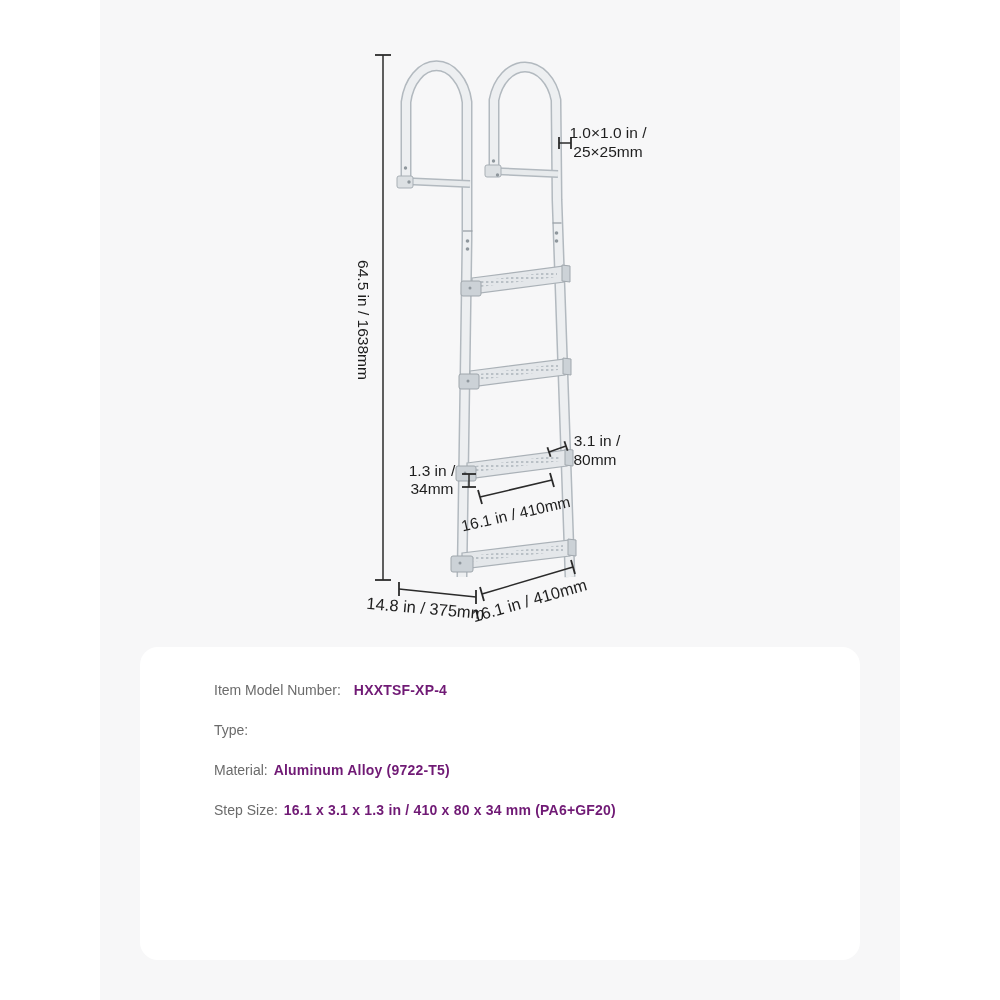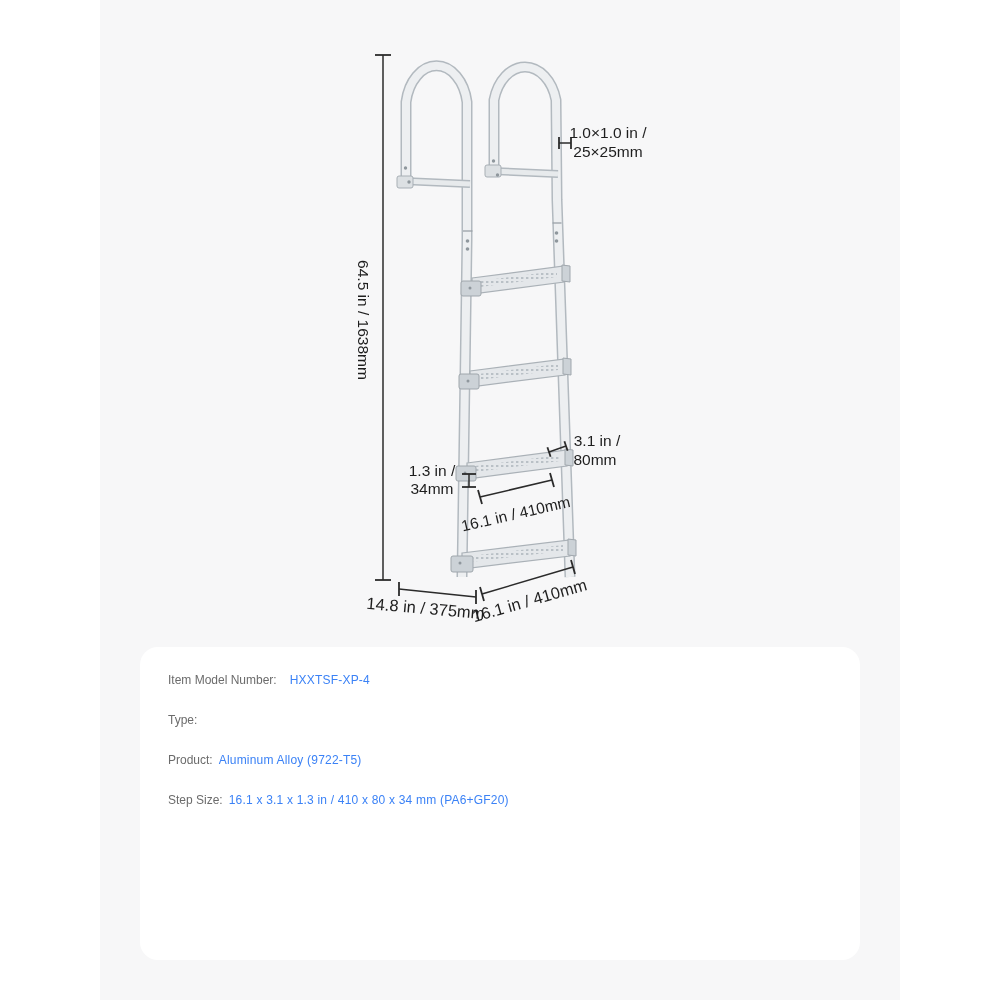--- a/index.html
+++ b/index.html
@@ -22,23 +22,23 @@
 
   
   .dim-line{stroke:#2b2b2b;stroke-width:1.5;fill:none;}
   .dim-tick{stroke:#2b2b2b;stroke-width:1.8;fill:none;}
   .dim-text{font-family:"Liberation Sans",sans-serif;font-size:15.5px;fill:#1e1e1e;}
   .dim-text-lg{font-family:"Liberation Sans",sans-serif;font-size:16.5px;fill:#1e1e1e;}
 
   
   .card{position:absolute;left:40px;top:647px;width:720px;height:313px;background:#ffffff;
         border-radius:18px;box-sizing:border-box;padding:23px 0 0 28px;}
-  .spec-row{height:40px;display:flex;font-size:12px;line-height:20px;}
+  .spec-row{height:40px;display:flex;align-items:center;font-size:14px;line-height:20px;margin-left:46px;}
   .spec-label{color:#6b6b6b;white-space:pre;}
-  .spec-value{color:#3b82f6;font-weight:normal;margin-left:6px;letter-spacing:0.2px;white-space:pre;}
+  .spec-value{color:#701a75;font-weight:bold;margin-left:6px;letter-spacing:0.2px;white-space:pre;}
   .gap-wide .spec-value{margin-left:13px;}
 </style>
 </head>
 <body>
 
 <div class="page">
   <div class="panel">
 
     <svg class="diagram" width="800" height="648" viewBox="100 0 800 648">
       <defs>
@@ -169,21 +169,21 @@
 
     <div class="card">
       <div class="spec-row gap-wide">
         <span class="spec-label">Item Model Number:</span>
         <span class="spec-value">HXXTSF-XP-4</span>
       </div>
       <div class="spec-row">
         <span class="spec-label">Type:</span>
       </div>
       <div class="spec-row">
-        <span class="spec-label">Product:</span>
+        <span class="spec-label">Material:</span>
         <span class="spec-value">Aluminum Alloy (9722-T5)</span>
       </div>
       <div class="spec-row">
         <span class="spec-label">Step Size:</span>
         <span class="spec-value">16.1 x 3.1 x 1.3 in / 410 x 80 x 34 mm (PA6+GF20)</span>
       </div>
     </div>
 
   </div>
 </div>

